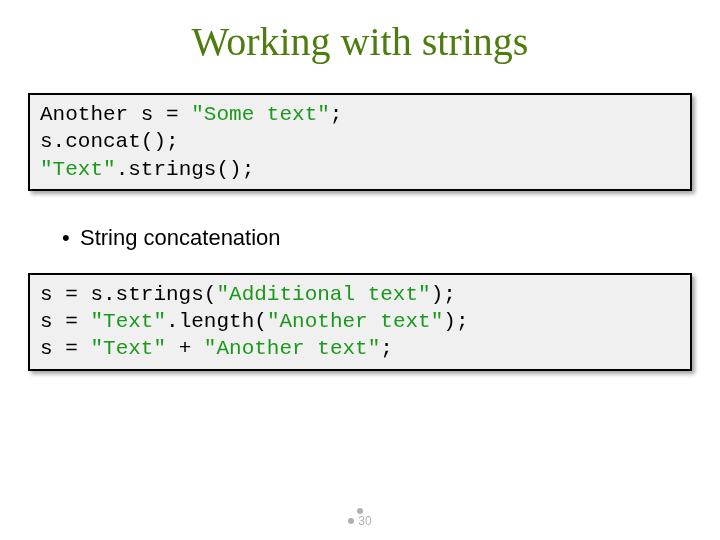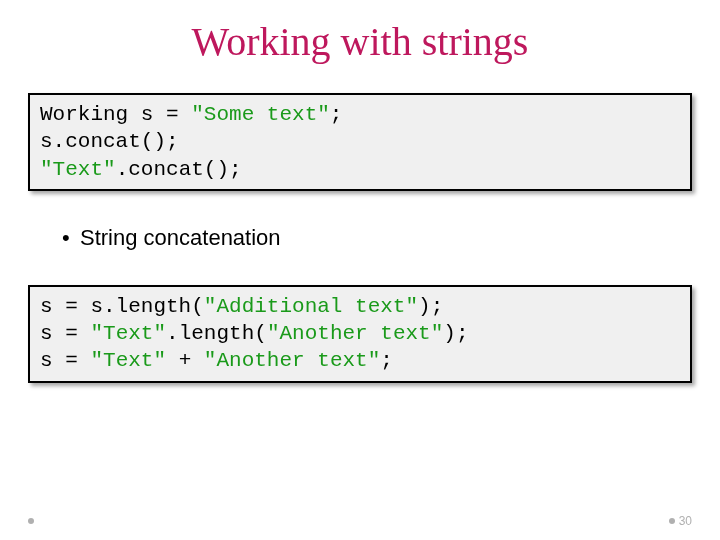--- a/index.html
+++ b/index.html
@@ -7,89 +7,90 @@
     width: 720px;
     height: 540px;
     background: #fff;
     font-family: Georgia, 'Times New Roman', serif;
     position: relative;
     overflow: hidden;
   }
   .title {
     text-align: center;
     font-size: 40px;
-    color: #be185d;
+    color: #4d7c0f;
     font-weight: normal;
     margin-top: 18px;
     margin-bottom: 28px;
     font-family: Georgia, serif;
   }
   .code-box {
     margin: 0 28px 0 28px;
     border: 2px solid #000;
     background: #f0f0f0;
     box-shadow: 3px 3px 4px rgba(0,0,0,0.35);
     padding: 6px 10px 6px 10px;
     font-family: Consolas, 'Courier New', monospace;
     font-size: 21px;
     line-height: 1.3;
     color: #000;
     white-space: pre;
   }
   .str { color: #1a9a1a; }
   .bullet-row {
-    margin: 34px 0 34px 62px;
+    margin: 34px 0 22px 62px;
     font-family: 'Century Gothic', 'Segoe UI', Arial, sans-serif;
     font-size: 22px;
     color: #000;
   }
   .bullet-dot {
     display: inline-block;
     width: 18px;
   }
   .footer {
     position: absolute;
     bottom: 12px;
     left: 0;
     right: 0;
     padding: 0 28px;
     display: flex;
     justify-content: space-between;
     align-items: center;
     font-family: 'Century Gothic', 'Segoe UI', Arial, sans-serif;
     font-size: 12px;
     color: #b0b0b0;
+    flex-direction: column;
   }
   .footer-bullet {
     width: 6px;
     height: 6px;
     border-radius: 50%;
     background: #b0b0b0;
     display: inline-block;
   }
   .page-num-wrap {
     display: flex;
     align-items: center;
     gap: 4px;
   }
 </style>
 </head>
 <body>
 
 <h1 class="title">Working with strings</h1>
 
-<div class="code-box"><span>Working s = </span><span class="str">"Some text"</span><span>;</span>
+<div class="code-box"><span>Another s = </span><span class="str">"Some text"</span><span>;</span>
 <span>s.concat();</span>
-<span class="str">"Text"</span><span>.concat();</span></div>
+<span class="str">"Text"</span><span>.strings();</span></div>
 
 <div class="bullet-row">
   <span class="bullet-dot">•</span><span>String concatenation</span>
 </div>
 
-<div class="code-box"><span>s = s.length(</span><span class="str">"Additional text"</span><span>);</span>
+<div class="code-box"><span>s = s.strings(</span><span class="str">"Additional text"</span><span>);</span>
 <span>s = </span><span class="str">"Text"</span><span>.length(</span><span class="str">"Another text"</span><span>);</span>
 <span>s = </span><span class="str">"Text"</span><span> + </span><span class="str">"Another text"</span><span>;</span></div>
 
 <div class="footer">
   <span class="footer-bullet"></span>
   <span class="page-num-wrap">
     <span class="footer-bullet"></span>
     <span>30</span>
   </span>
 </div>

